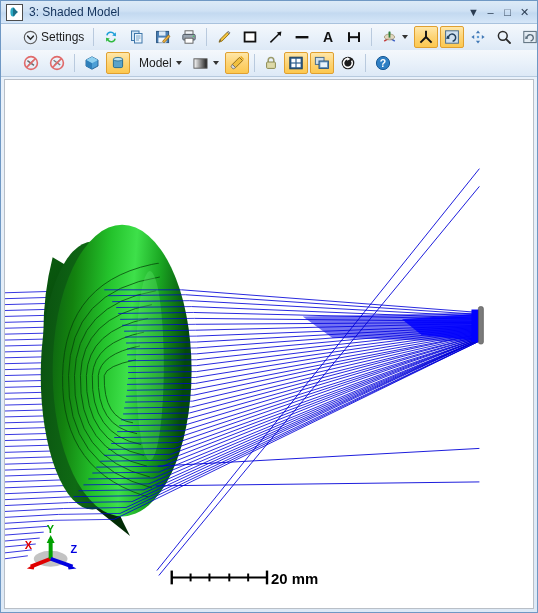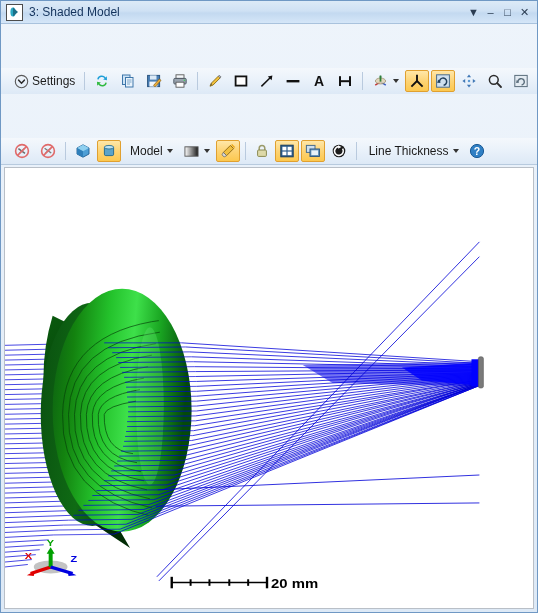--- a/index.html
+++ b/index.html
@@ -35,22 +35,21 @@
   .win-btns{position:absolute;right:4px;top:0;height:22px;display:flex;align-items:center;}
   .win-btn{
     width:17px;height:18px;display:flex;align-items:center;justify-content:center;
     color:#2b3c52;font-size:11px;line-height:1;
   }
   
   .toolbar{
     flex:0 0 26px;height:26px;display:flex;align-items:center;
     background:linear-gradient(to bottom,#f4f8fc 0%,#e7f0f9 50%,#dcе8f5 100%);
     background:linear-gradient(to bottom,#f4f8fc 0%,#e9f1fa 50%,#dde9f6 100%);
-    padding-left:8px;
-    margin-top:44px;
+    padding-left:17px;
   }
   .toolbar2{border-bottom:1px solid #b7cade;}
   .sep{
     width:1px;height:18px;background:#b9cade;margin:0 4px;flex:0 0 1px;
   }
   .tb-item{
     height:22px;display:flex;align-items:center;
     padding:0 3px;margin:0 1px;border:1px solid transparent;border-radius:2px;
     box-sizing:border-box;flex:0 0 auto;
   }
@@ -393,24 +392,20 @@
         <svg width="16" height="16" viewBox="0 0 16 16">
           <circle cx="8" cy="8" r="6.3" fill="#1b1b1b"></circle>
           <path d="M8 3.6 A4.4 4.4 0 1 0 11.6 5.6" fill="none" stroke="#ffffff" stroke-width="1.6"></path>
           <path d="M7.2 2.2 L10.4 4 L7.2 5.8 Z" fill="#ffffff"></path>
         </svg>
       </span>
     </div>
 
     <div class="sep"></div>
 
-    <div class="tb-item">
-      <span class="tb-label">Line Thickness</span>
-      <span class="caret"></span>
-    </div>
 
     <div class="tb-item">
       <span>
         <svg width="16" height="16" viewBox="0 0 16 16">
           <circle cx="8" cy="8" r="6.6" fill="#2f7fc4" stroke="#1a5a96" stroke-width="1"></circle>
           <text x="8" y="12" text-anchor="middle" font-family="Liberation Sans" font-size="10.5" font-weight="bold" fill="#ffffff">?</text>
         </svg>
       </span>
     </div>
   </div>

